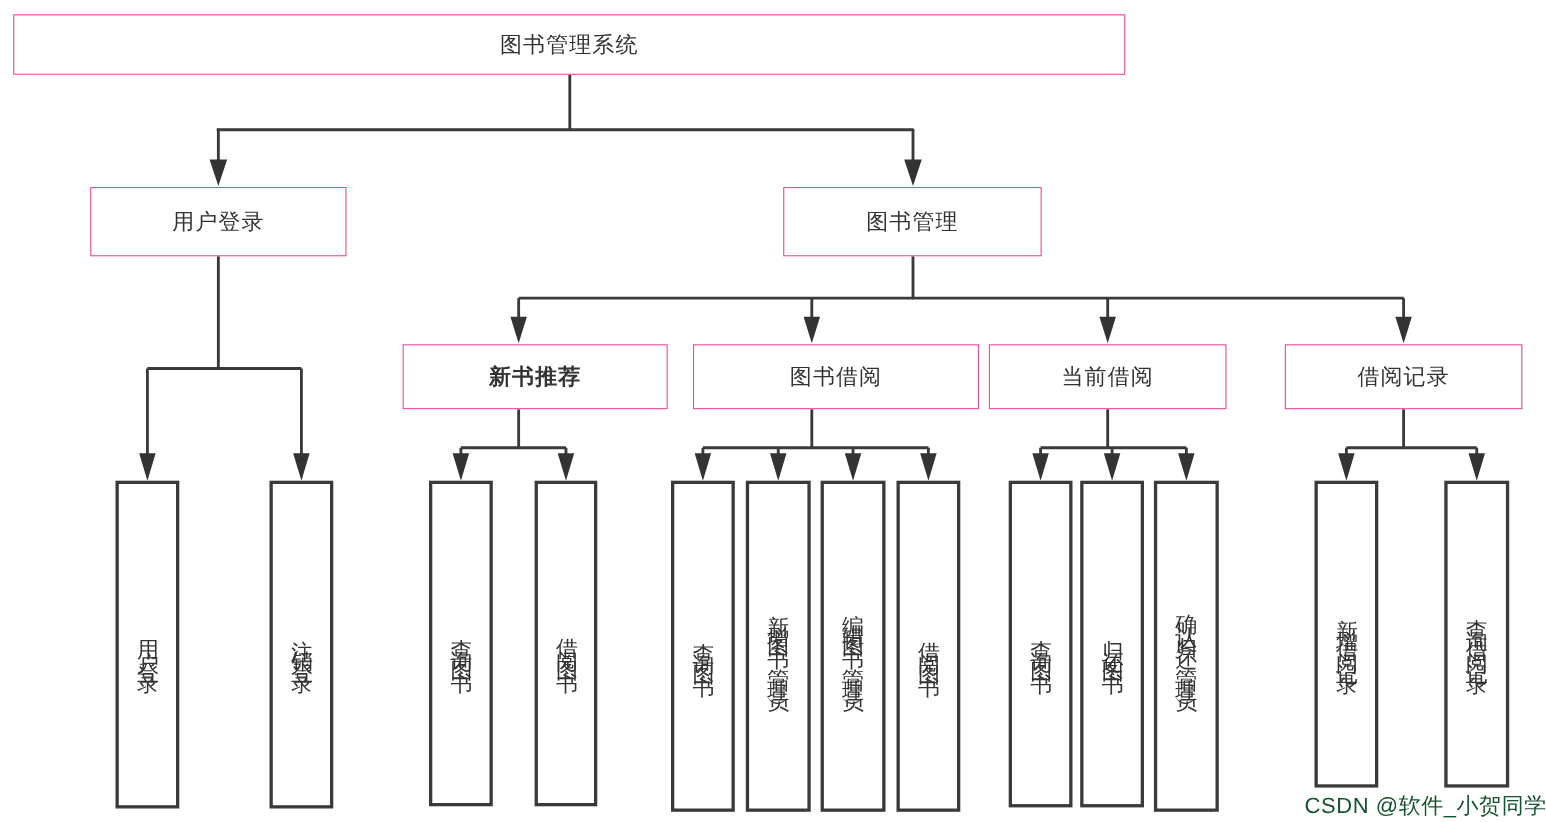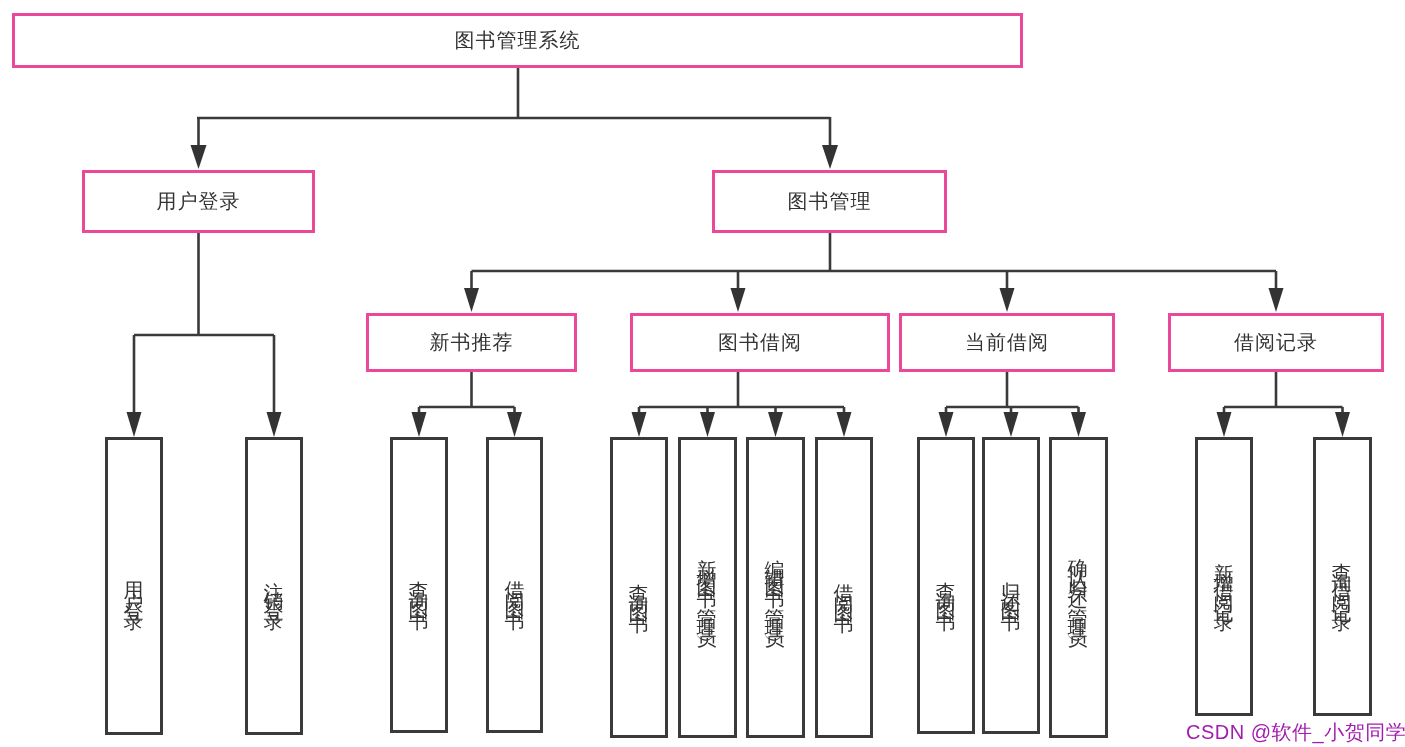--- a/index.html
+++ b/index.html
@@ -15,21 +15,21 @@
   .connector-layer {
     position: absolute;
     left: 0; top: 0;
     width: 1405px; height: 747px;
   }
   .connector-layer line { stroke: #3a3a3a; stroke-width: 2.6; }
   .connector-layer polygon { fill: #333333; }
   .hbox {
     position: absolute;
     box-sizing: border-box;
-    border: 3px solid #ec4899;
+    border: 1px solid #ec4899;
     background: #ffffff;
     display: flex;
     align-items: center;
     justify-content: center;
     font-size: 20px;
     letter-spacing: 1px;
     white-space: nowrap;
   }
   .vbox {
     position: absolute;
@@ -42,21 +42,21 @@
     line-height: 52px;
     font-size: 20px;
     letter-spacing: 10px;
     overflow: hidden;
   }
   .watermark {
     position: absolute;
     left: 1186px;
     top: 719px;
     font-size: 20px;
-    color: #a21caf;
+    color: #14532d;
     letter-spacing: 0.5px;
     white-space: nowrap;
   }
 </style>
 </head>
 <body>
 
 <div class="canvas">
 
   <svg class="connector-layer" viewBox="0 0 1405 747" xmlns="http://www.w3.org/2000/svg">
@@ -133,21 +133,21 @@
       <line x1="1342.5" y1="407" x2="1342.5" y2="416"></line>
       <polygon points="1335,412 1350,412 1342.5,437"></polygon>
     </g>
   </svg>
 
   <div class="hbox" style="left:12px; top:13px; width:1011px; height:55px;">图书管理系统</div>
 
   <div class="hbox" style="left:82px; top:170px; width:233px; height:63px;">用户登录</div>
   <div class="hbox" style="left:712px; top:170px; width:235px; height:63px;">图书管理</div>
 
-  <div class="hbox" style="left:366px; top:313px; width:211px; height:59px;">新书推荐</div>
+  <div class="hbox" style="left:366px; top:313px; width:241px; height:59px;font-weight:bold;">新书推荐</div>
   <div class="hbox" style="left:630px; top:313px; width:260px; height:59px;">图书借阅</div>
   <div class="hbox" style="left:899px; top:313px; width:216px; height:59px;">当前借阅</div>
   <div class="hbox" style="left:1168px; top:313px; width:216px; height:59px;text-align:right;">借阅记录</div>
 
   <div class="vbox" style="left:105px; top:437px; width:58px; height:298px;">用户登录</div>
   <div class="vbox" style="left:245px; top:437px; width:58px; height:298px;">注销登录</div>
 
   <div class="vbox" style="left:390px; top:437px; width:58px; height:296px;">查询图书</div>
   <div class="vbox" style="left:486px; top:437px; width:57px; height:296px;">借阅图书</div>
 

